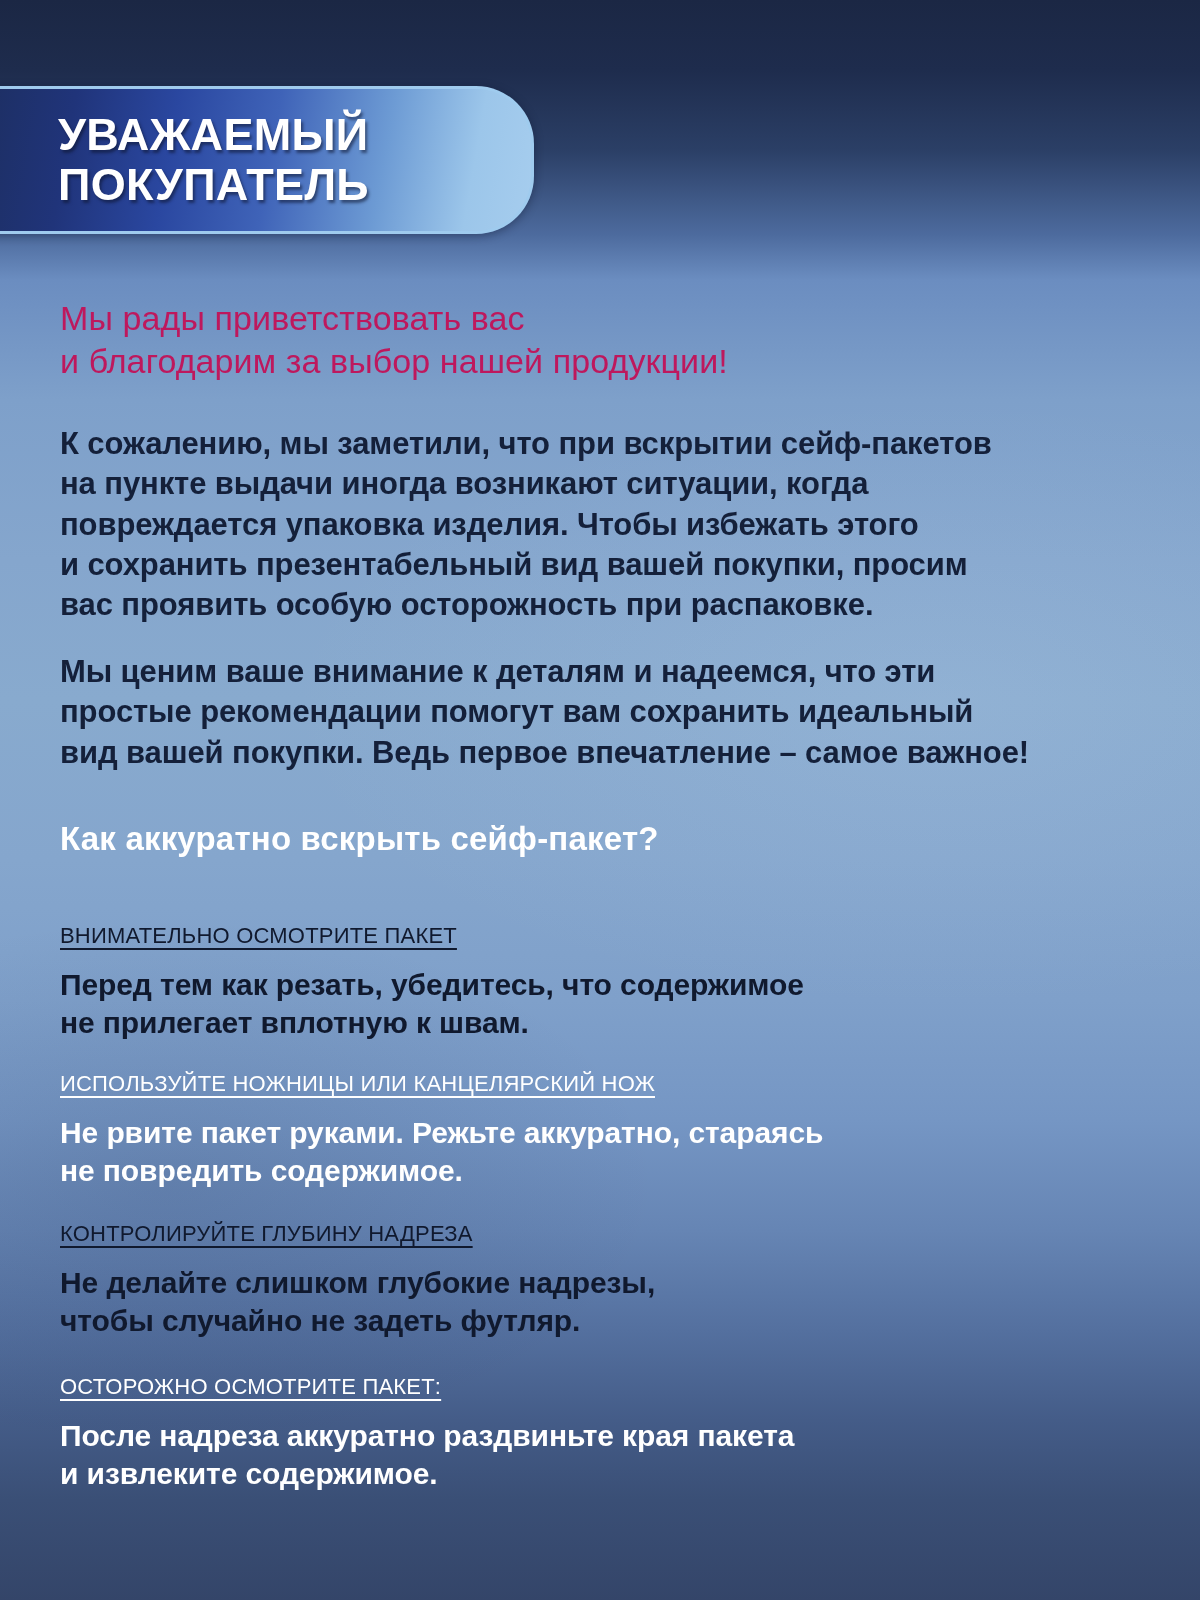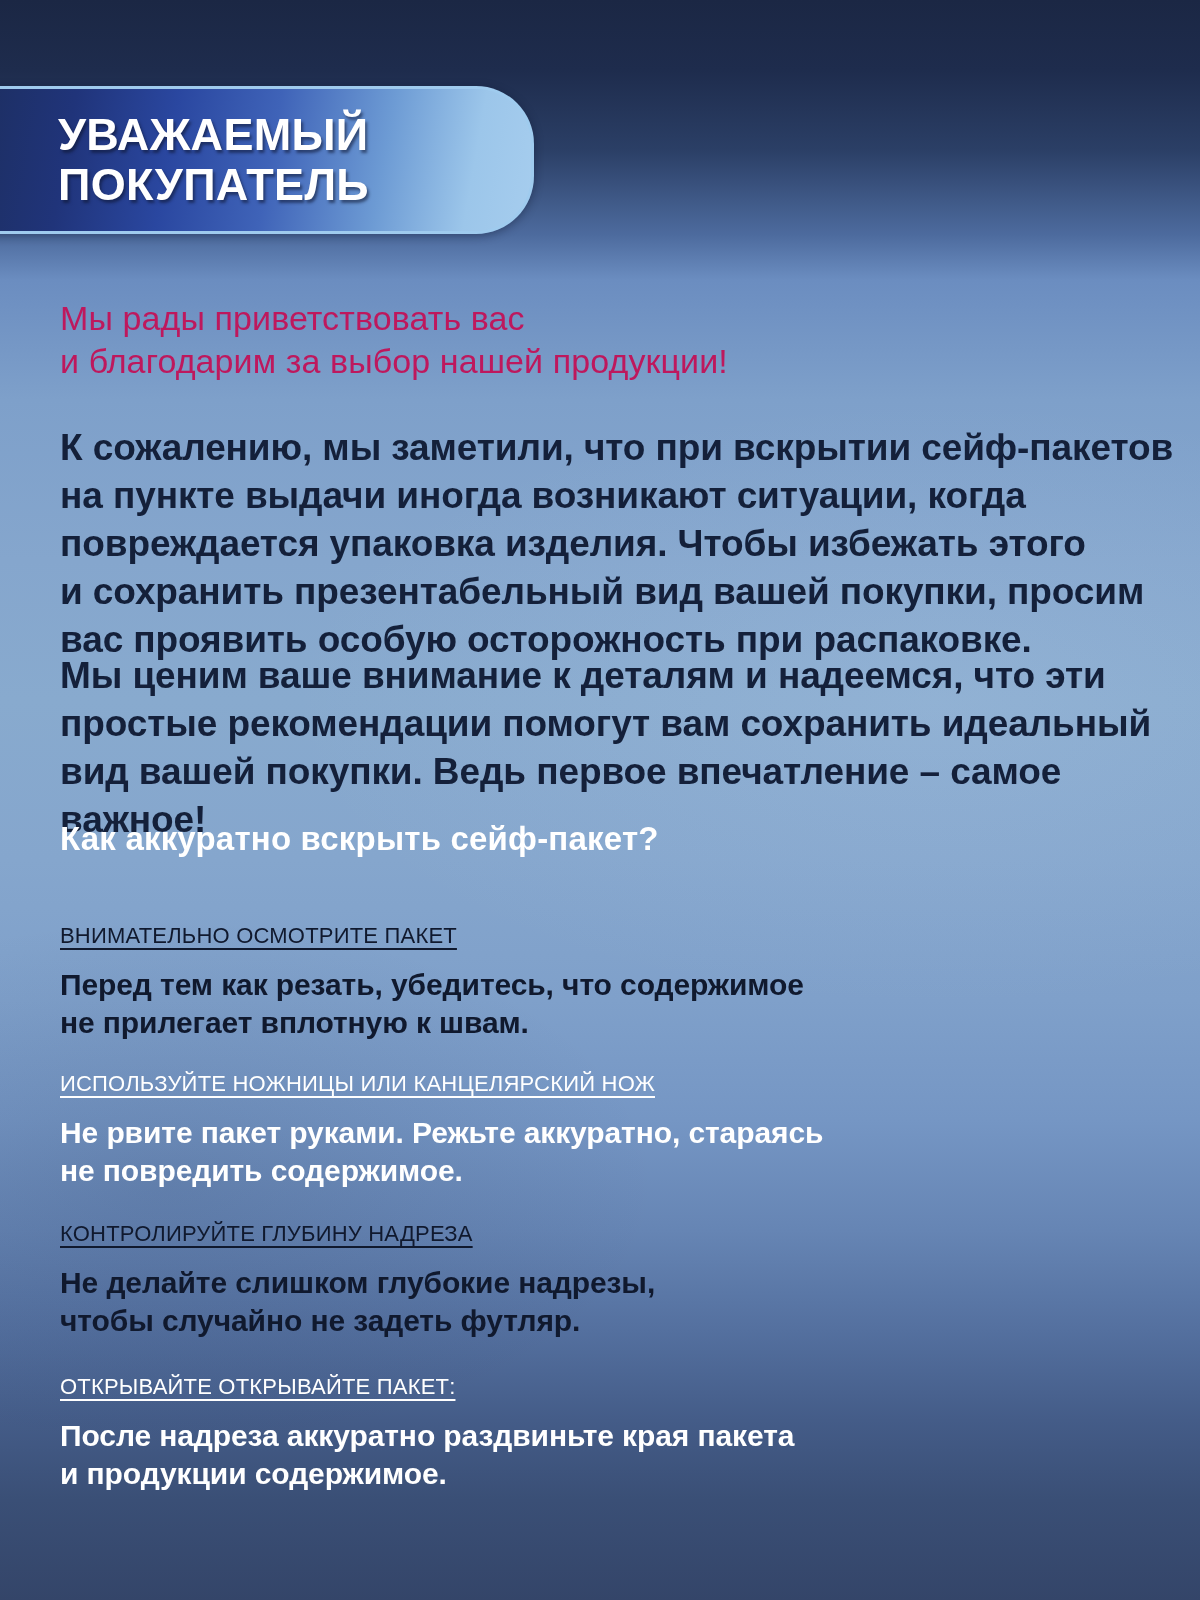--- a/index.html
+++ b/index.html
@@ -98,21 +98,21 @@
     font-weight:400;
     line-height:1.27;
     white-space:pre-line;
     letter-spacing:0.1px;
   }
 
   .para {
     position:absolute;
     left:60px;
     color:#14203a;
-    font-size:37px;
+    font-size:31px;
     font-weight:bold;
     line-height:1.30;
     white-space:pre-line;
     letter-spacing:-0.1px;
   }
   .para-1 { top:424px; }
   .para-2 { top:652px; }
 
   .section-heading {
     position:absolute;
@@ -195,18 +195,18 @@
 не повредить содержимое.</span>
   </div>
 
   <div class="step step-3 dark">
     <span class="step-title">КОНТРОЛИРУЙТЕ ГЛУБИНУ НАДРЕЗА</span>
     <span class="step-body">Не делайте слишком глубокие надрезы,
 чтобы случайно не задеть футляр.</span>
   </div>
 
   <div class="step step-4 light">
-    <span class="step-title">ОТКРЫВАЙТЕ ОТКРЫВАЙТЕ ПАКЕТ:</span>
+    <span class="step-title">ОСТОРОЖНО ОСМОТРИТЕ ПАКЕТ:</span>
     <span class="step-body">После надреза аккуратно раздвиньте края пакета
-и продукции содержимое.</span>
+и извлеките содержимое.</span>
   </div>
 
 </div>
 
 </body></html>

